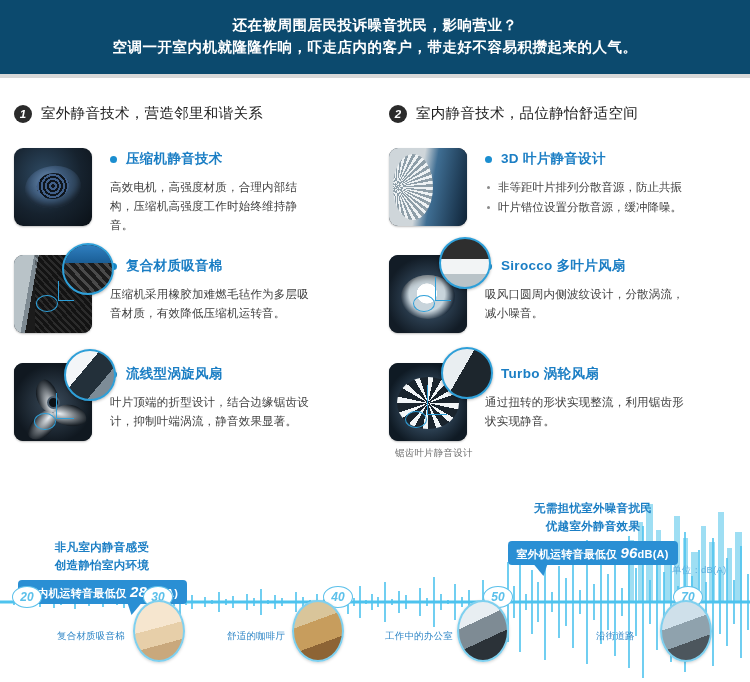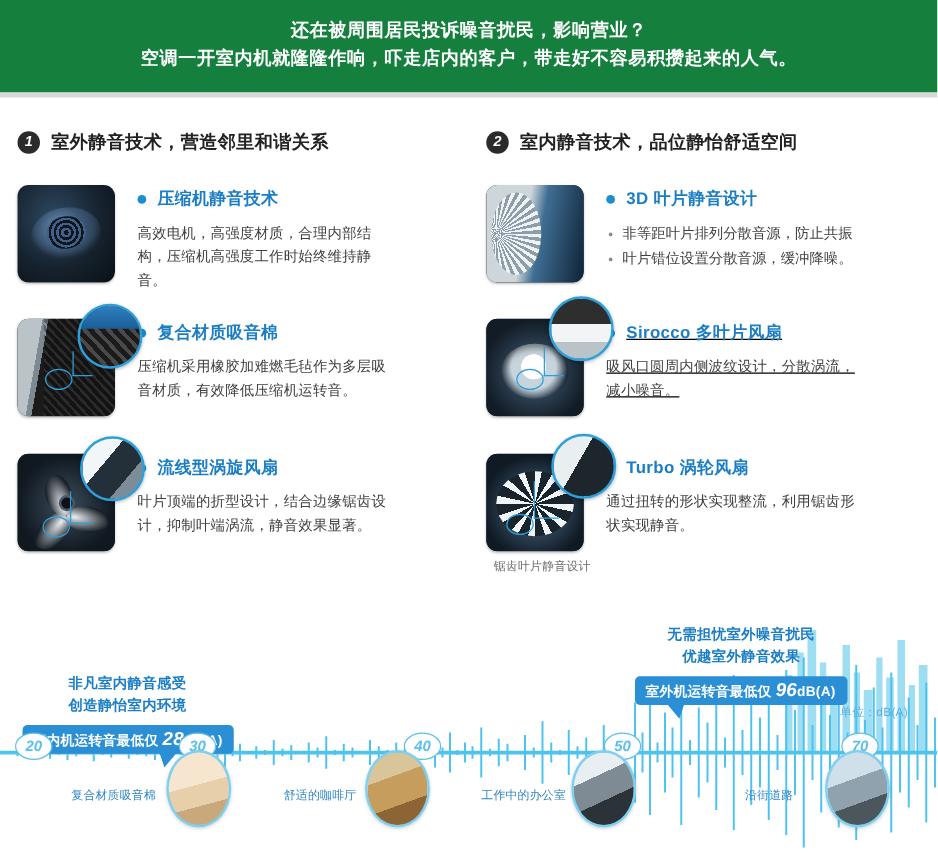--- a/index.html
+++ b/index.html
@@ -6,21 +6,21 @@
   html, body {
     width: 750px; height: 682px;
     font-family: "Liberation Sans", "DejaVu Sans", sans-serif;
     background: #ffffff; overflow: hidden;
   }
   #page { position: relative; width: 750px; height: 682px; background:#fff; }
 
   
   .header {
     position: absolute; left: 0; top: 0; width: 750px; height: 74px;
-    background: #15803d;
+    background: #0c4a6e;
     display: flex; flex-direction: column;
     align-items: center; justify-content: center;
   }
   .header-line {
     color: #ffffff; font-weight: bold; letter-spacing: .5px;
     text-align: center; line-height: 1.5;
   }
   .header-line.l1 { font-size: 14.5px; }
   .header-line.l2 { font-size: 14.5px; }
   .header-rule {
@@ -34,21 +34,21 @@
   }
   .sec-head.left  { left: 14px; }
   .sec-head.right { left: 389px; }
   .num-badge {
     width: 18px; height: 18px; border-radius: 50%;
     background: #2b2b2b; color: #fff;
     font-size: 11.5px; font-weight: bold; font-style: italic;
     display: flex; align-items: center; justify-content: center;
     flex: none;
   }
-  .sec-title { font-size: 14.5px; font-weight: bold; color: #222; letter-spacing: .3px; }
+  .sec-title { font-size: 14.5px; font-weight: normal; color: #222; letter-spacing: .3px; }
 
   
   .feature {
     position: absolute; display: flex; align-items: flex-start;
   }
   .thumb {
     width: 78px; height: 78px; border-radius: 9px; flex: none;
     position: relative; overflow: hidden;
     background: radial-gradient(ellipse at 38% 34%, #2e4a63 0%, #16222e 55%, #0a1016 100%);
     box-shadow: 0 1px 2px rgba(0,0,0,.25);
@@ -297,21 +297,21 @@
         <span class="dot"></span>
         <span class="f-title">3D 叶片静音设计</span>
       </div>
       <ul class="f-bullets">
         <li>非等距叶片排列分散音源，防止共振</li>
         <li>叶片错位设置分散音源，缓冲降噪。</li>
       </ul>
     </div>
   </div>
 
-  <div class="feature" style="left:389px; top:255px;text-decoration:underline;">
+  <div class="feature" style="left:389px; top:255px;">
     <div class="thumb">
       <div class="art-sirocco"></div>
       <div class="mg-ring" style="left:24px; top:40px;"></div>
       <div class="mg-line" style="left:46px; top:22px; width:16px; height:24px;"></div>
     </div>
     <div class="magnifier" style="left:50px; top:-18px; width:52px; height:52px;
         background: linear-gradient(#2e2e2e 0 42%, #f2f4f5 42% 72%, #b9c3c8 72% 100%);"></div>
     <div class="f-body">
       <div class="f-title-row">
         <span class="dot"></span>

